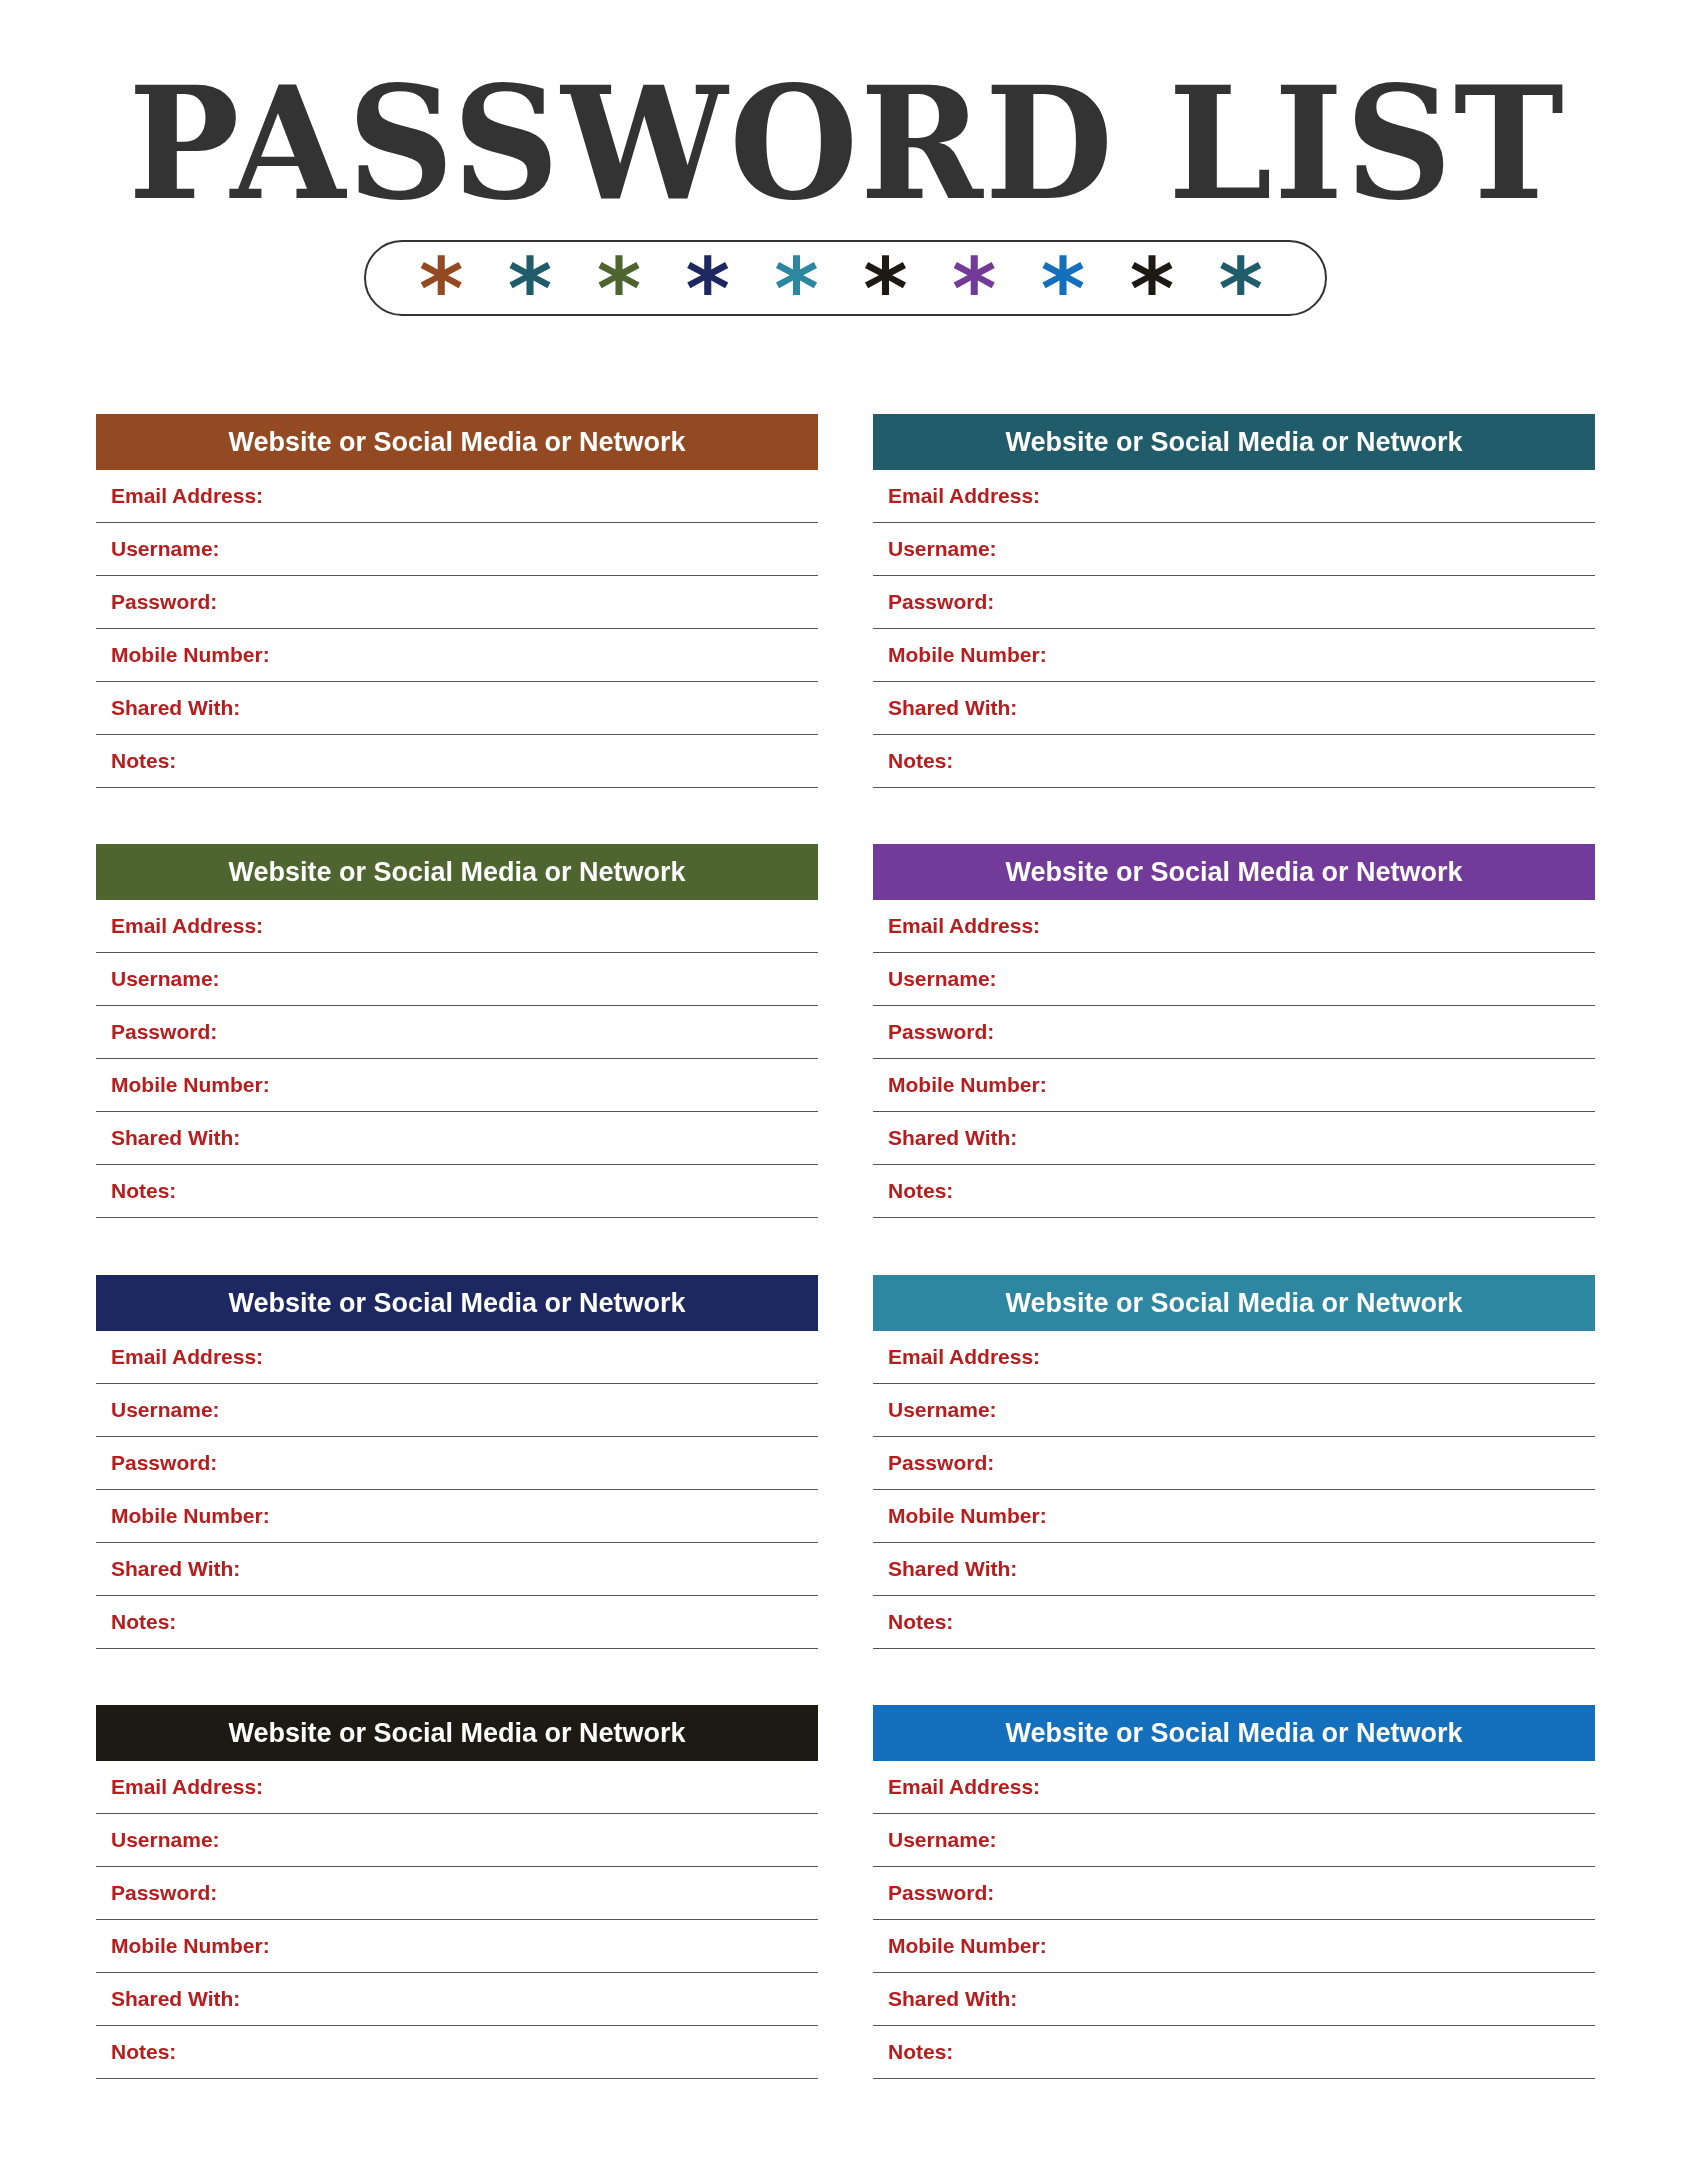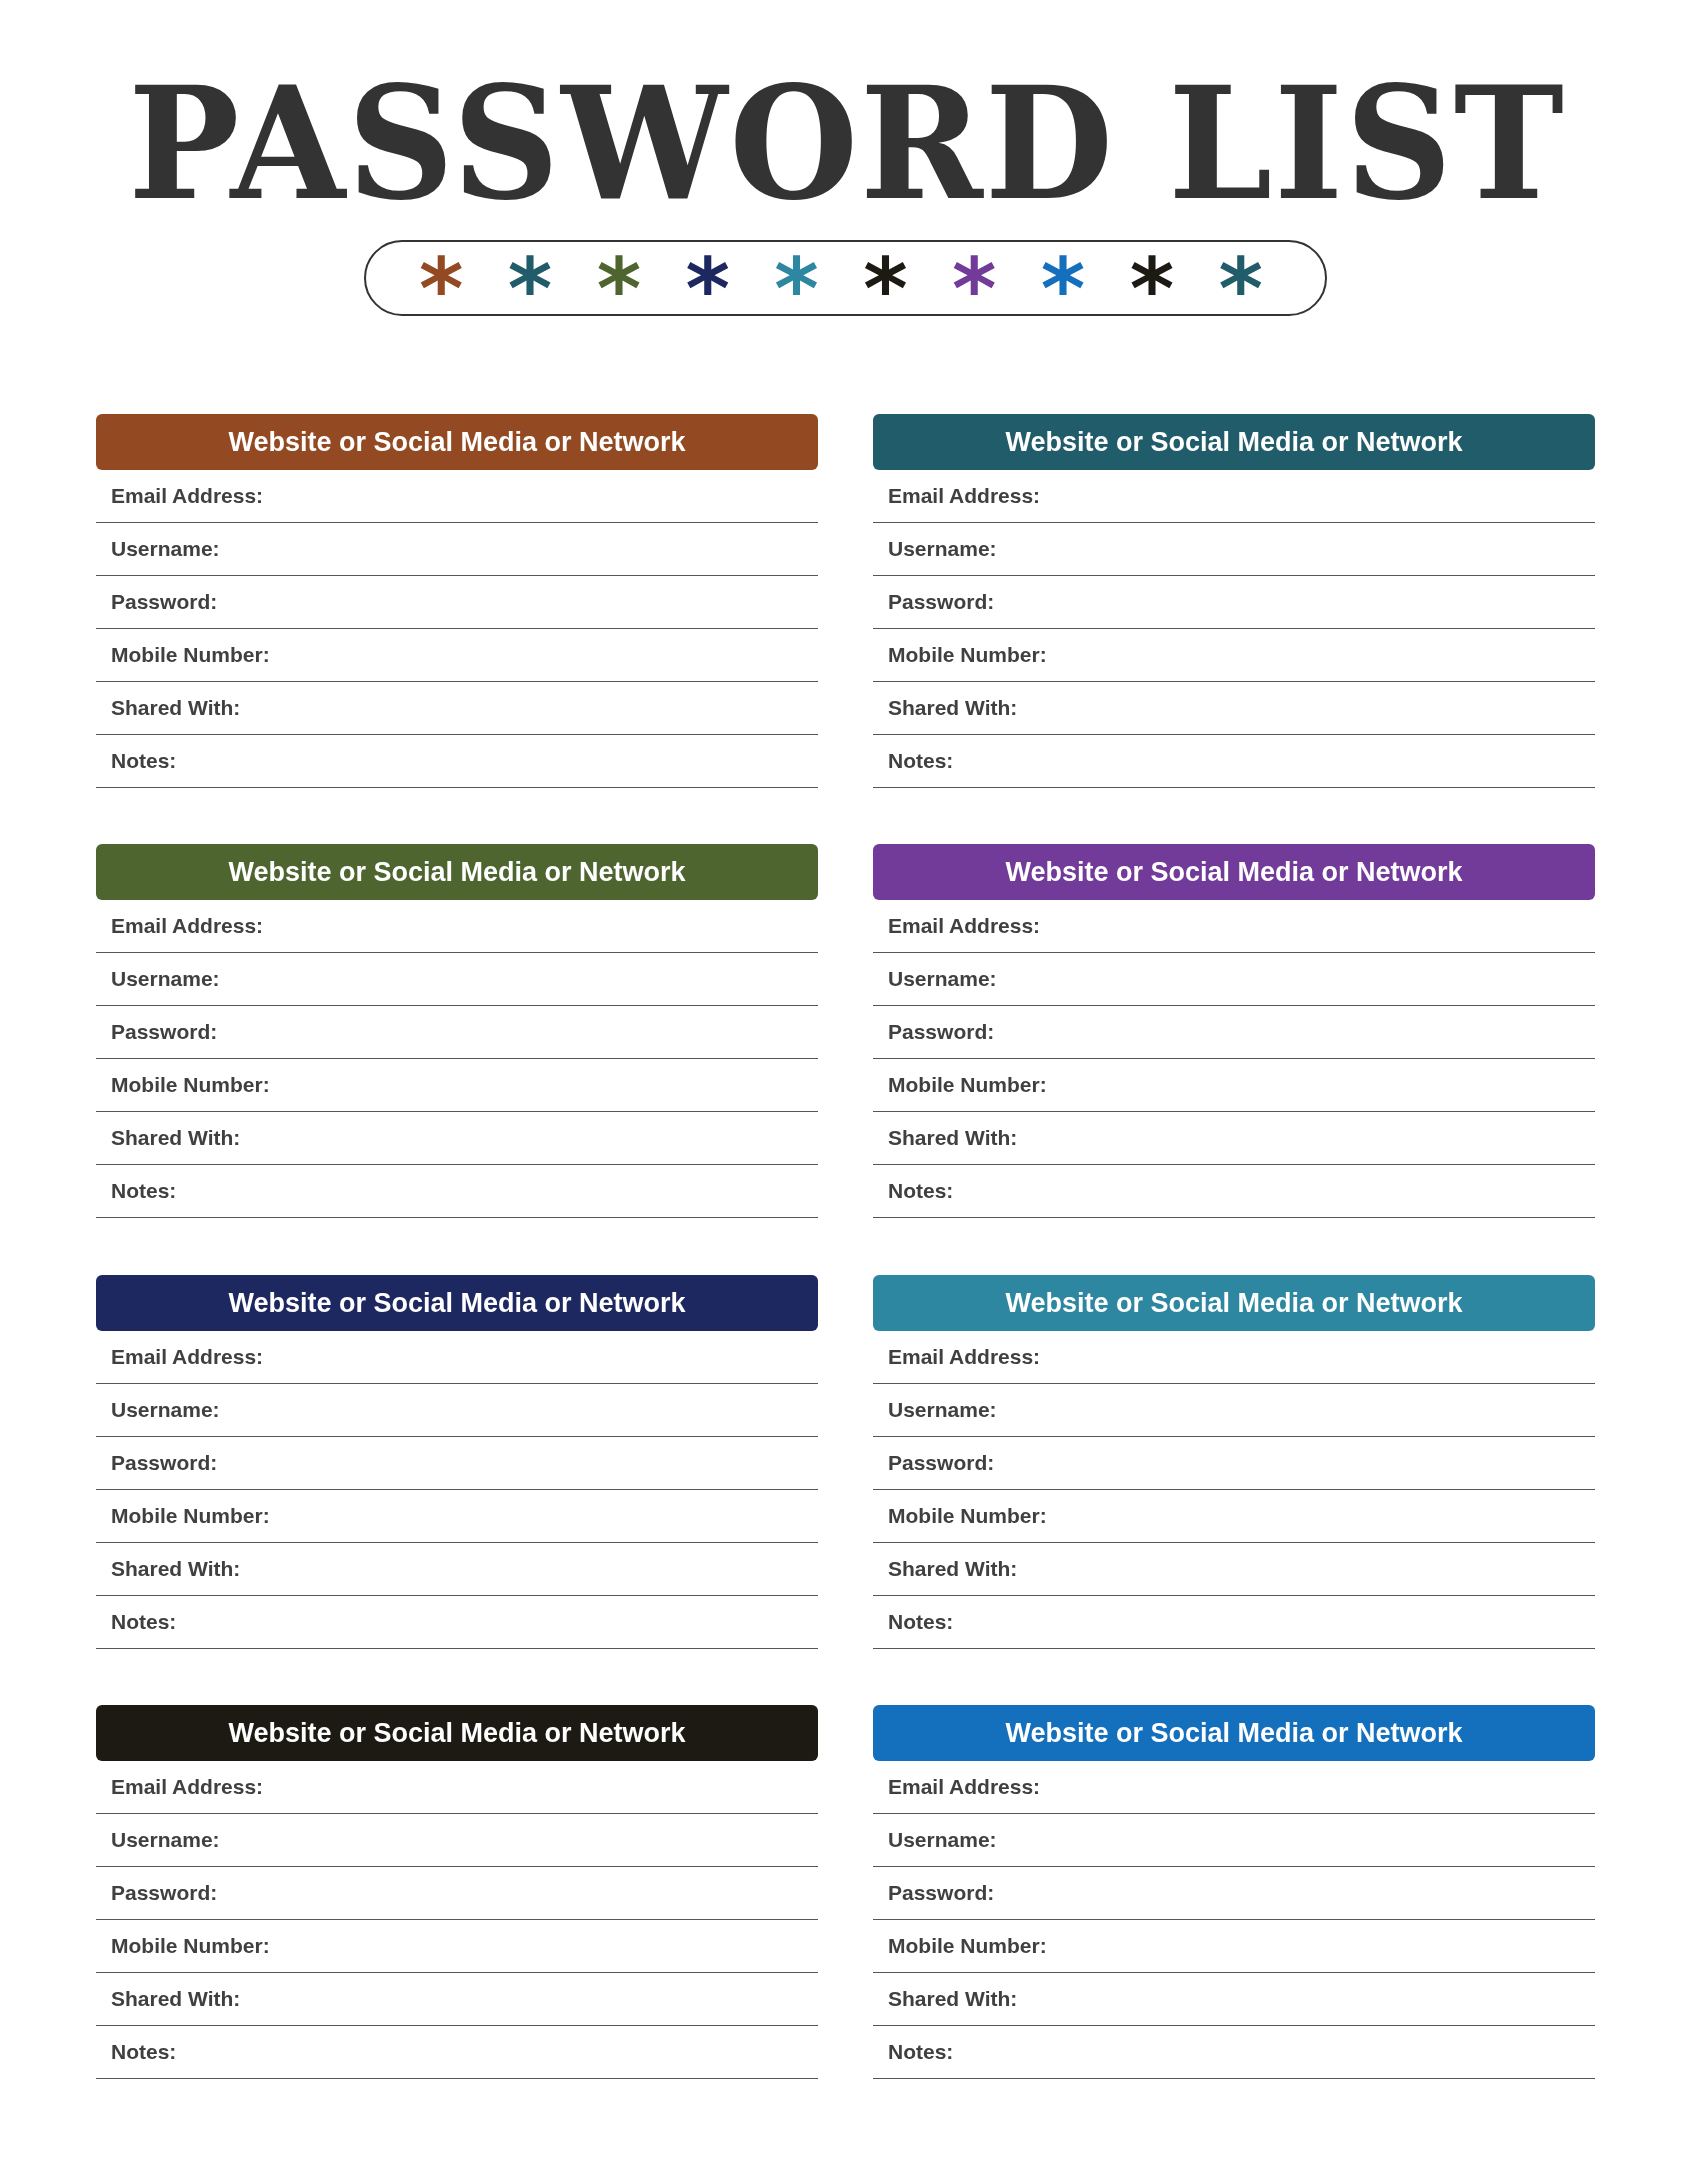--- a/index.html
+++ b/index.html
@@ -1,22 +1,22 @@
 <!DOCTYPE html>
 <html style="font-size:14px"><head>
 <meta charset="utf-8">
 <style>
   html,body{margin:0;padding:0;background:#fff;}
   body{width:1694px;height:2178px;position:relative;overflow:hidden;font-family:"Liberation Sans",sans-serif;}
   .title{position:absolute;left:0;width:1694px;top:64px;text-align:center;font-family:"DejaVu Serif",serif;font-weight:bold;font-size:148px;line-height:159px;color:#333;letter-spacing:1.8px;transform:scaleY(1.05);}
   .pill{position:absolute;left:364px;top:240px;width:963px;height:76px;border:2.6px solid #333;border-radius:38px;box-sizing:border-box;display:flex;align-items:center;justify-content:space-between;padding:0 62px 0 53px;}
   .star{font-family:"DejaVu Sans",sans-serif;font-weight:bold;font-size:85px;line-height:76px;height:76px;margin-top:23px;}
   .card{position:absolute;width:722px;}
-  .card .hdr{height:56px;color:#fff;font-weight:bold;font-size:27px;display:flex;align-items:center;justify-content:center;border-radius:6px;}
-  .card .row{height:52px;border-bottom:1.8px solid #555;display:flex;align-items:center;padding-left:15px;font-weight:bold;font-size:21px;color:#404040;}
+  .card .hdr{height:56px;color:#fff;font-weight:bold;font-size:27px;display:flex;align-items:center;justify-content:center;}
+  .card .row{height:52px;border-bottom:1.8px solid #555;display:flex;align-items:center;padding-left:15px;font-weight:bold;font-size:21px;color:#b91c1c;}
 </style>
 </head>
 <body>
 
 <div class="title">PASSWORD LIST</div>
 
 <div class="pill" id="pill">
     <span class="star" style="color: rgb(147, 74, 34);">*</span>
     <span class="star" style="color: rgb(33, 92, 106);">*</span>
     <span class="star" style="color: rgb(79, 101, 48);">*</span>

